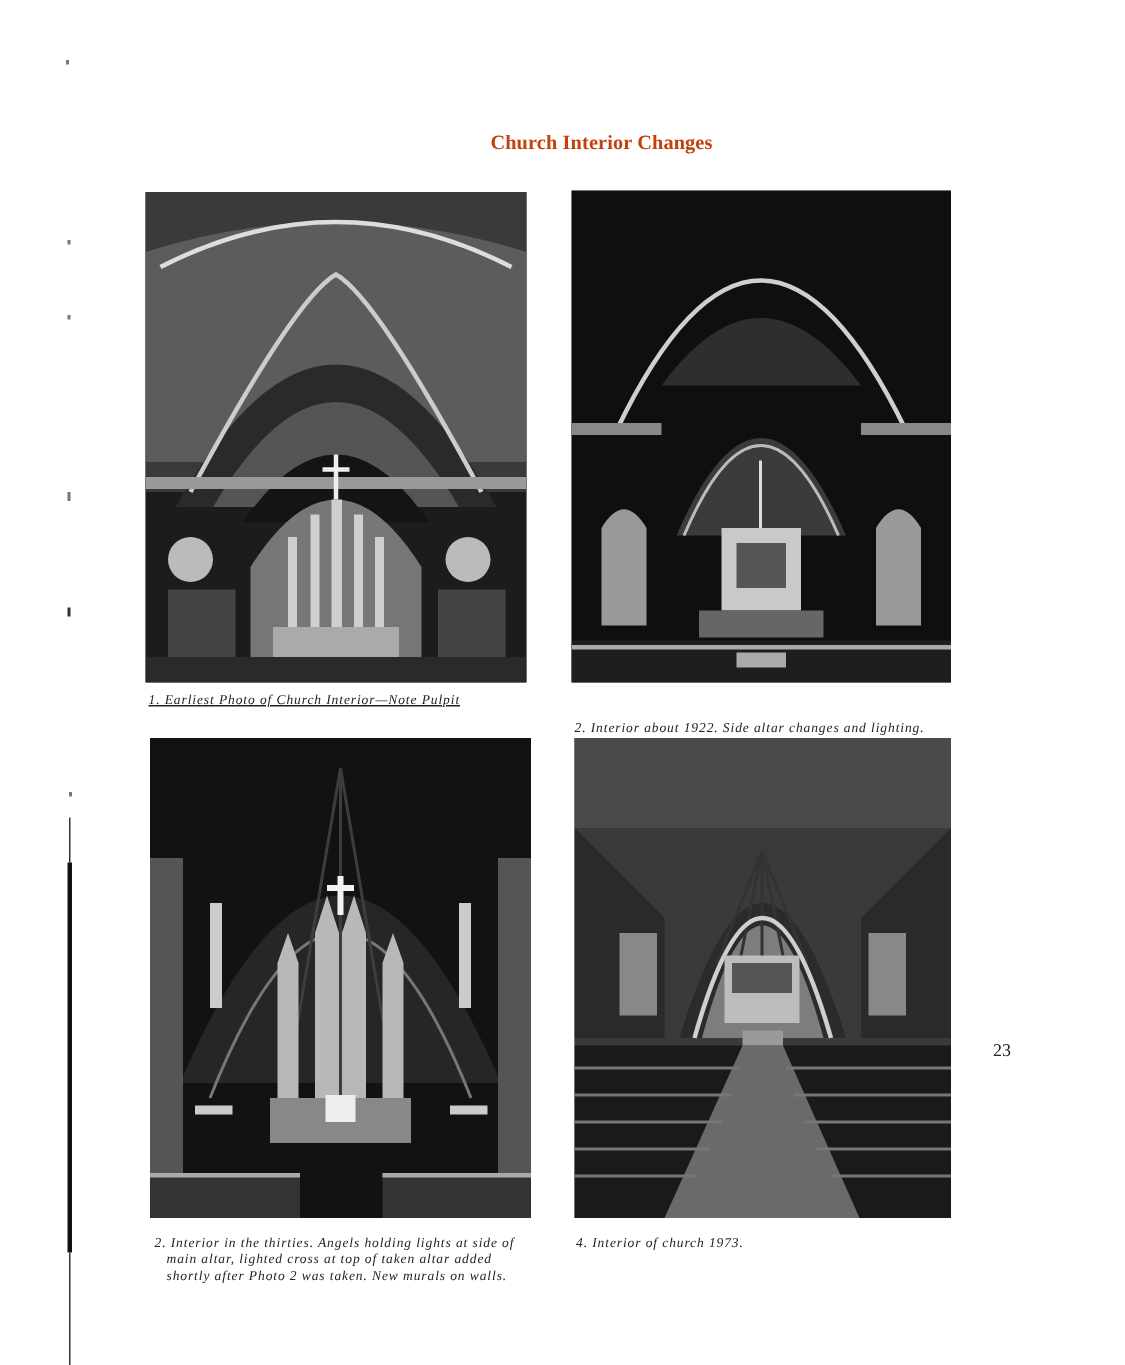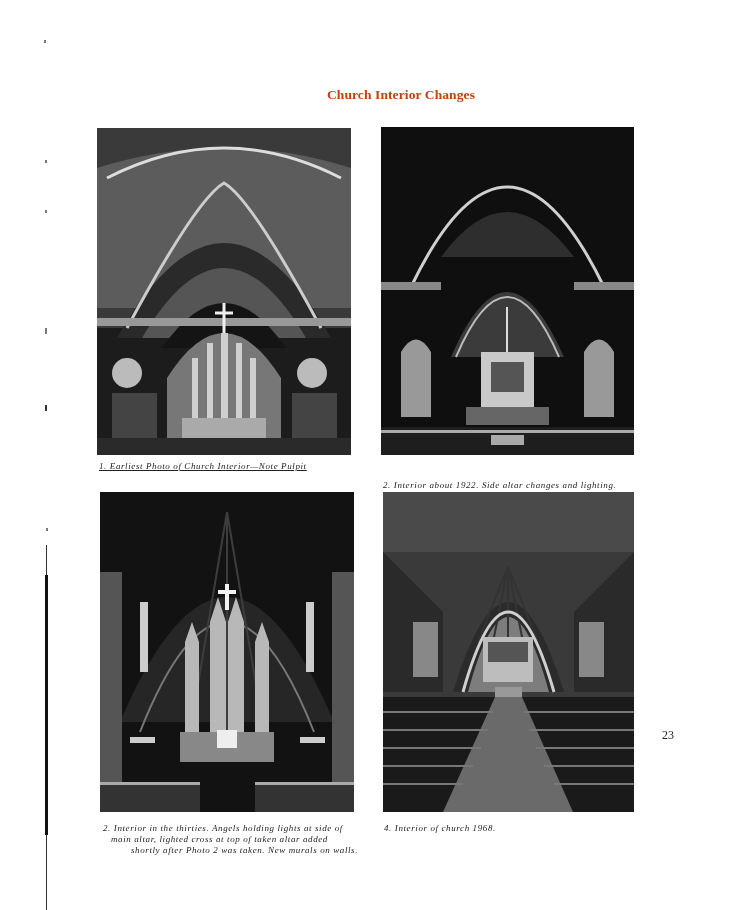--- a/index.html
+++ b/index.html
@@ -13,21 +13,21 @@
     }
     .photo {
       position: absolute; overflow: hidden; background: #0d0d0d;
     }
     .photo svg { display: block; width: 100%; height: 100%; }
     .caption {
       position: absolute; font-family: "Liberation Serif", "DejaVu Serif", serif; font-style: italic;
       font-size: 9px; color: #222; letter-spacing: 0.6px; line-height: 11px; margin: 0;
     }
     .page-number {
-      position: absolute; left: 662px; top: 728px; font-family: "Liberation Serif", "DejaVu Serif", serif;
+      position: absolute; left: 662px; top: 693px; font-family: "Liberation Serif", "DejaVu Serif", serif;
       font-size: 12px; color: #222;
     }
     .binding-line {
       position: absolute; left: 45px; top: 530px; width: 3px; height: 380px; background: #111;
     }
     .binding-thin { position: absolute; left: 46px; width: 1px; background: #333; }
     .speck { position: absolute; width: 2px; height: 3px; background: #777; }
   </style>
 </head>
 <body>
@@ -118,21 +118,21 @@
     <rect x="30" y="245" width="25" height="6" fill="#ccc"></rect>
     <rect x="200" y="245" width="25" height="6" fill="#ccc"></rect>
     <rect x="0" y="290" width="100" height="30" fill="#333"></rect>
     <rect x="155" y="290" width="99" height="30" fill="#333"></rect>
     <rect x="0" y="290" width="100" height="3" fill="#aaa"></rect>
     <rect x="155" y="290" width="99" height="3" fill="#aaa"></rect>
   </svg>
 </div>
 <p class="caption" style="left:103px;top:823px;">2. Interior in the thirties. Angels holding lights at side of</p>
 <p class="caption" style="left:111px;top:834px;">main altar, lighted cross at top of taken altar added</p>
-<p class="caption" style="left:111px;top:845px;margin-left:20px;">shortly after Photo 2 was taken. New murals on walls.</p>
+<p class="caption" style="left:111px;top:845px;">shortly after Photo 2 was taken. New murals on walls.</p>
 
 <div class="photo" style="left:383px;top:492px;width:251px;height:320px;">
   <svg viewBox="0 0 251 320" preserveAspectRatio="none">
     <rect width="251" height="320" fill="#3a3a3a"></rect>
     <path d="M0 0 H251 V60 H0Z" fill="#4a4a4a"></path>
     <path d="M70 200 Q125 20 181 200 Z" fill="#2b2b2b"></path>
     <path d="M85 200 Q125 50 166 200 Z" fill="#7d7d7d"></path>
     <path d="M125 75 L95 150 M125 75 L110 150 M125 75 L125 150 M125 75 L140 150 M125 75 L155 150" stroke="#333" stroke-width="2"></path>
     <path d="M80 200 Q125 40 171 200" stroke="#cfcfcf" stroke-width="3" fill="none"></path>
     <rect x="100" y="145" width="50" height="45" fill="#bdbdbd"></rect>
@@ -151,15 +151,15 @@
       <line x1="0" y1="292" x2="80" y2="292"></line>
         <line x1="141" y1="220" x2="251" y2="220"></line>
       <line x1="146" y1="238" x2="251" y2="238"></line>
         <line x1="153" y1="256" x2="251" y2="256"></line>
       <line x1="161" y1="274" x2="251" y2="274"></line>
         <line x1="171" y1="292" x2="251" y2="292"></line>
     </g>
     <rect x="112" y="195" width="27" height="10" fill="#999"></rect>
   </svg>
 </div>
-<p class="caption" style="left:384px;top:823px;">4. Interior of church 1968.</p>
+<p class="caption" style="left:384px;top:823px;">4. Interior of church 1973.</p>
 
 <div class="page-number">23</div>
 
 </body></html>

